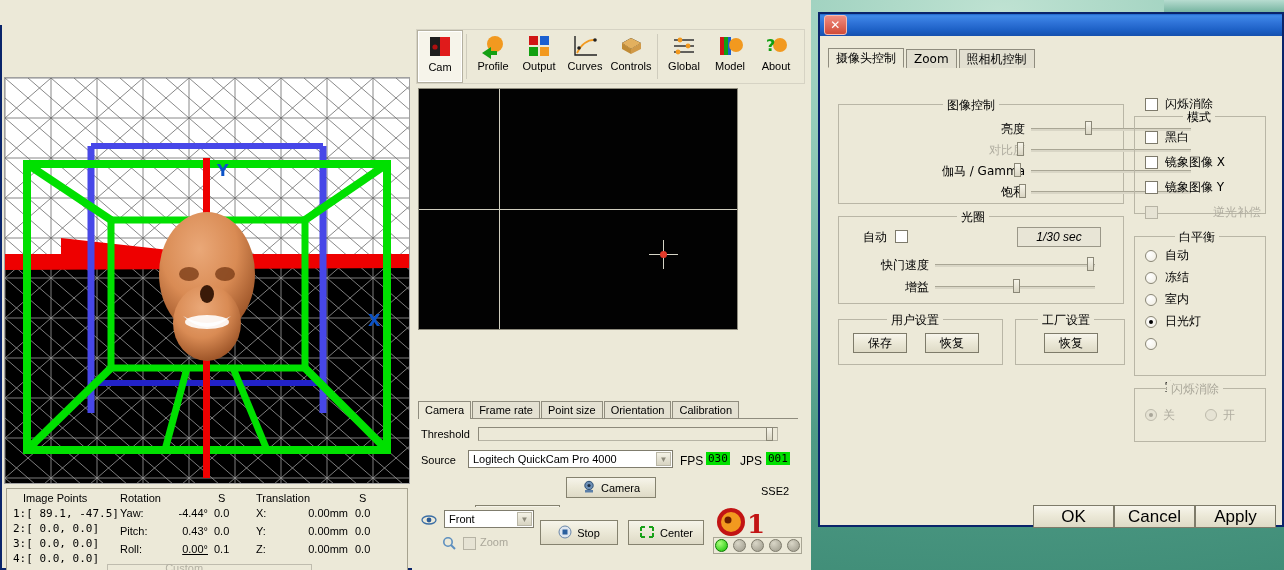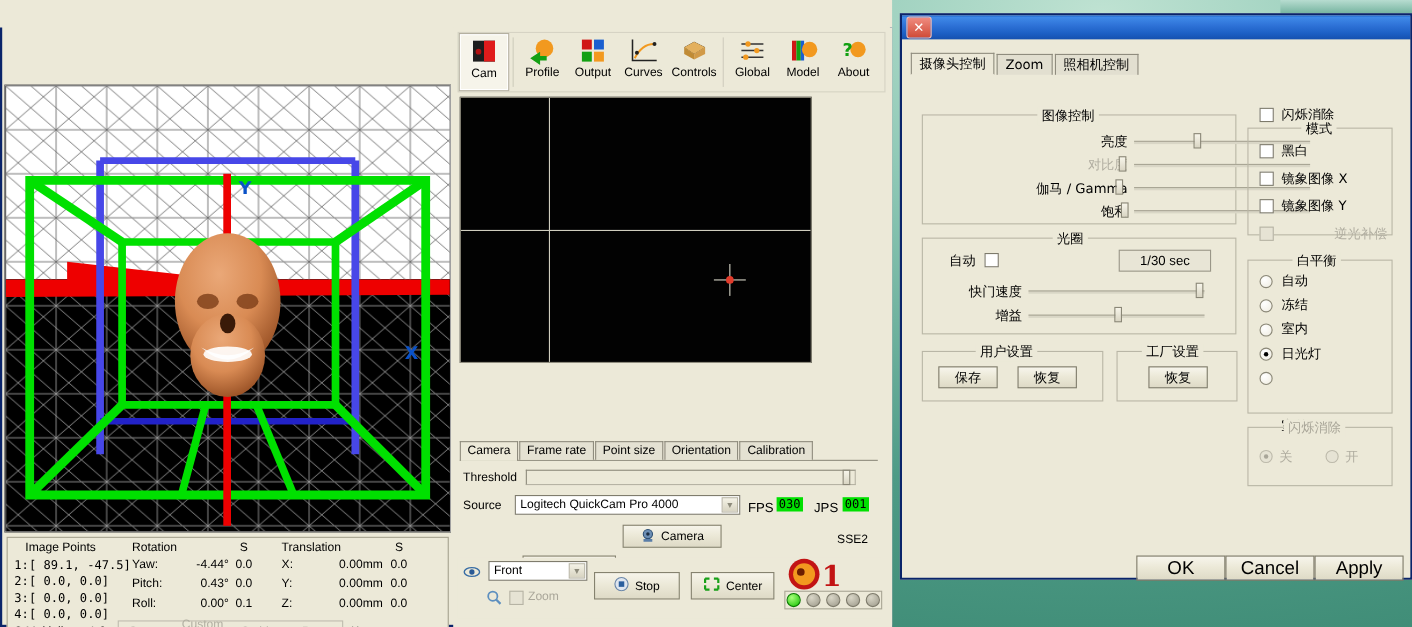--- a/index.html
+++ b/index.html
@@ -163,21 +163,21 @@
 
   .dlgbtn{position:absolute;height:23px;
     background:linear-gradient(180deg,#f7f5ec 0%,#ece9d8 45%,#dedac6 100%);
     border:1px solid #7e7b6a;box-sizing:border-box;font-size:17px;
     display:flex;align-items:center;justify-content:center;}
   .smallbtn{position:absolute;height:20px;
     background:linear-gradient(180deg,#f7f5ec 0%,#ece9d8 45%,#dedac6 100%);
     border:1px solid #7e7b6a;box-sizing:border-box;font-size:12px;
     display:flex;align-items:center;justify-content:center;}
   .readonly{position:absolute;background:#e8e5d6;border:1px solid #9a9788;box-sizing:border-box;
-    font-size:12px;display:flex;align-items:center;justify-content:center;}
+    font-size:12px;display:flex;align-items:center;justify-content:center;font-style:italic;}
 </style>
 </head>
 <body>
 
 <div id="desktop"></div>
 
 <div id="ft" class="win">
 
 
   <div id="ftBody">
@@ -247,21 +247,21 @@
 
       <div class="sp-col" style="left:113px;top:3px;">Rotation</div>
       <div class="sp-col" style="left:211px;top:3px;">S</div>
       <div class="sp-col" style="left:113px;top:18px;">Yaw:</div>
       <div class="sp-col" style="left:155px;top:18px;width:46px;text-align:right;">-4.44°</div>
       <div class="sp-col" style="left:207px;top:18px;">0.0</div>
       <div class="sp-col" style="left:113px;top:36px;">Pitch:</div>
       <div class="sp-col" style="left:155px;top:36px;width:46px;text-align:right;">0.43°</div>
       <div class="sp-col" style="left:207px;top:36px;">0.0</div>
       <div class="sp-col" style="left:113px;top:54px;">Roll:</div>
-      <div class="sp-col" style="left:155px;top:54px;width:46px;text-align:right;">0.00°</div>
+      <div class="sp-col" style="left:155px;top:54px;width:46px;text-align:right;text-decoration:underline;">0.00°</div>
       <div class="sp-col" style="left:207px;top:54px;">0.1</div>
 
       <div class="sp-col" style="left:249px;top:3px;">Translation</div>
       <div class="sp-col" style="left:352px;top:3px;">S</div>
       <div class="sp-col" style="left:249px;top:18px;">X:</div>
       <div class="sp-col" style="left:279px;top:18px;width:62px;text-align:right;">0.00mm</div>
       <div class="sp-col" style="left:348px;top:18px;">0.0</div>
       <div class="sp-col" style="left:249px;top:36px;">Y:</div>
       <div class="sp-col" style="left:279px;top:36px;width:62px;text-align:right;">0.00mm</div>
       <div class="sp-col" style="left:348px;top:36px;">0.0</div>

